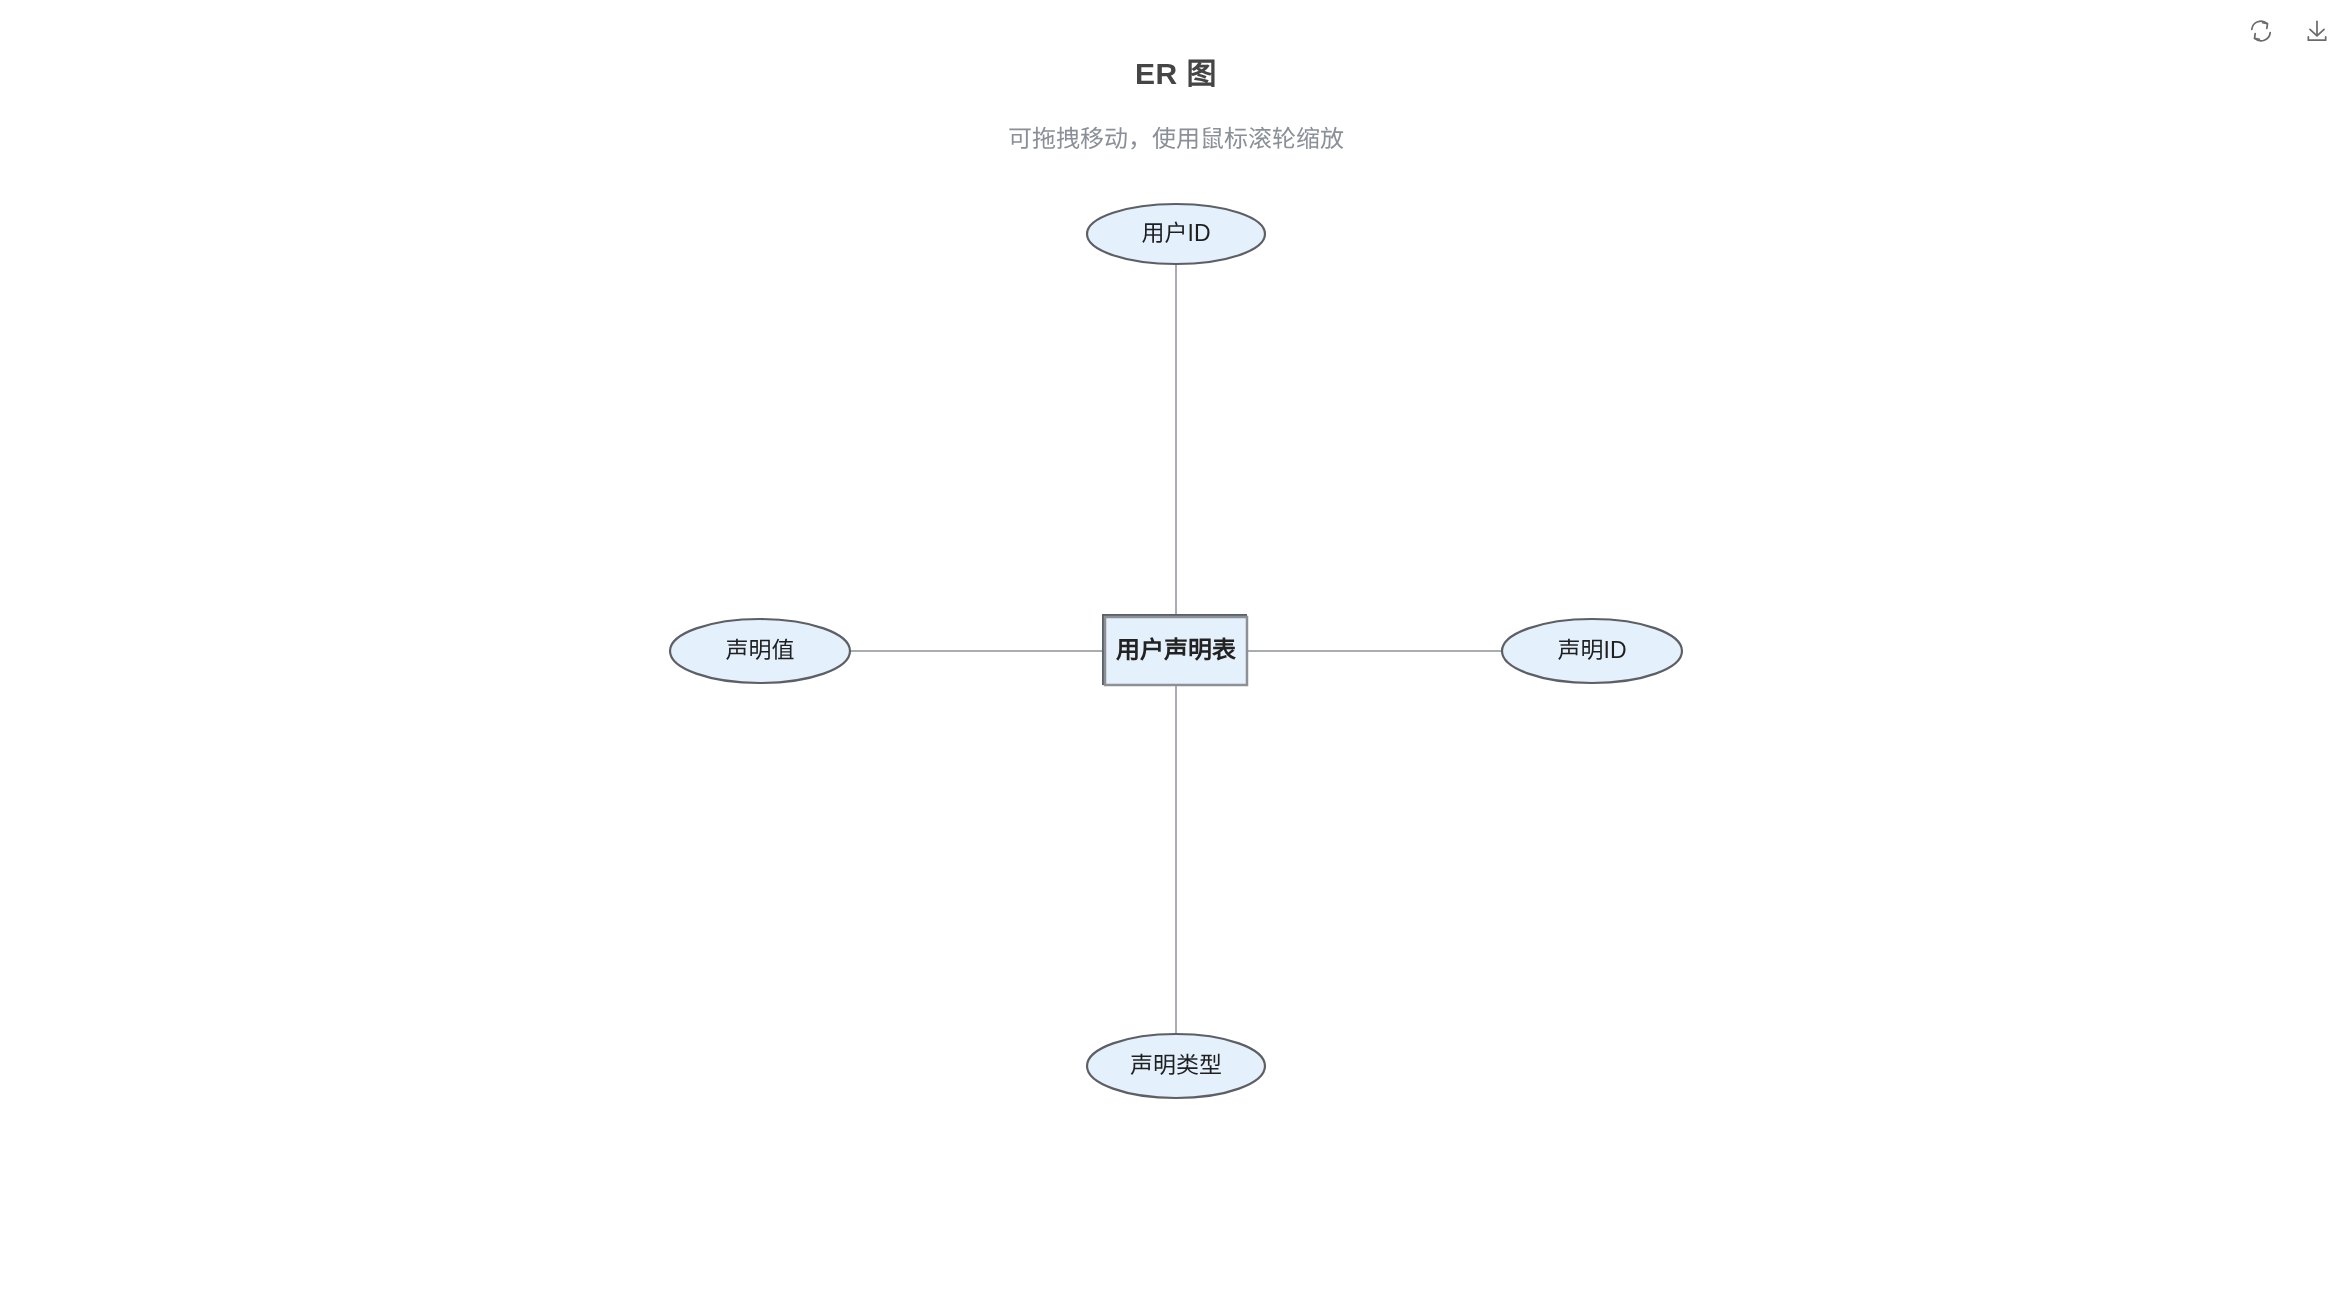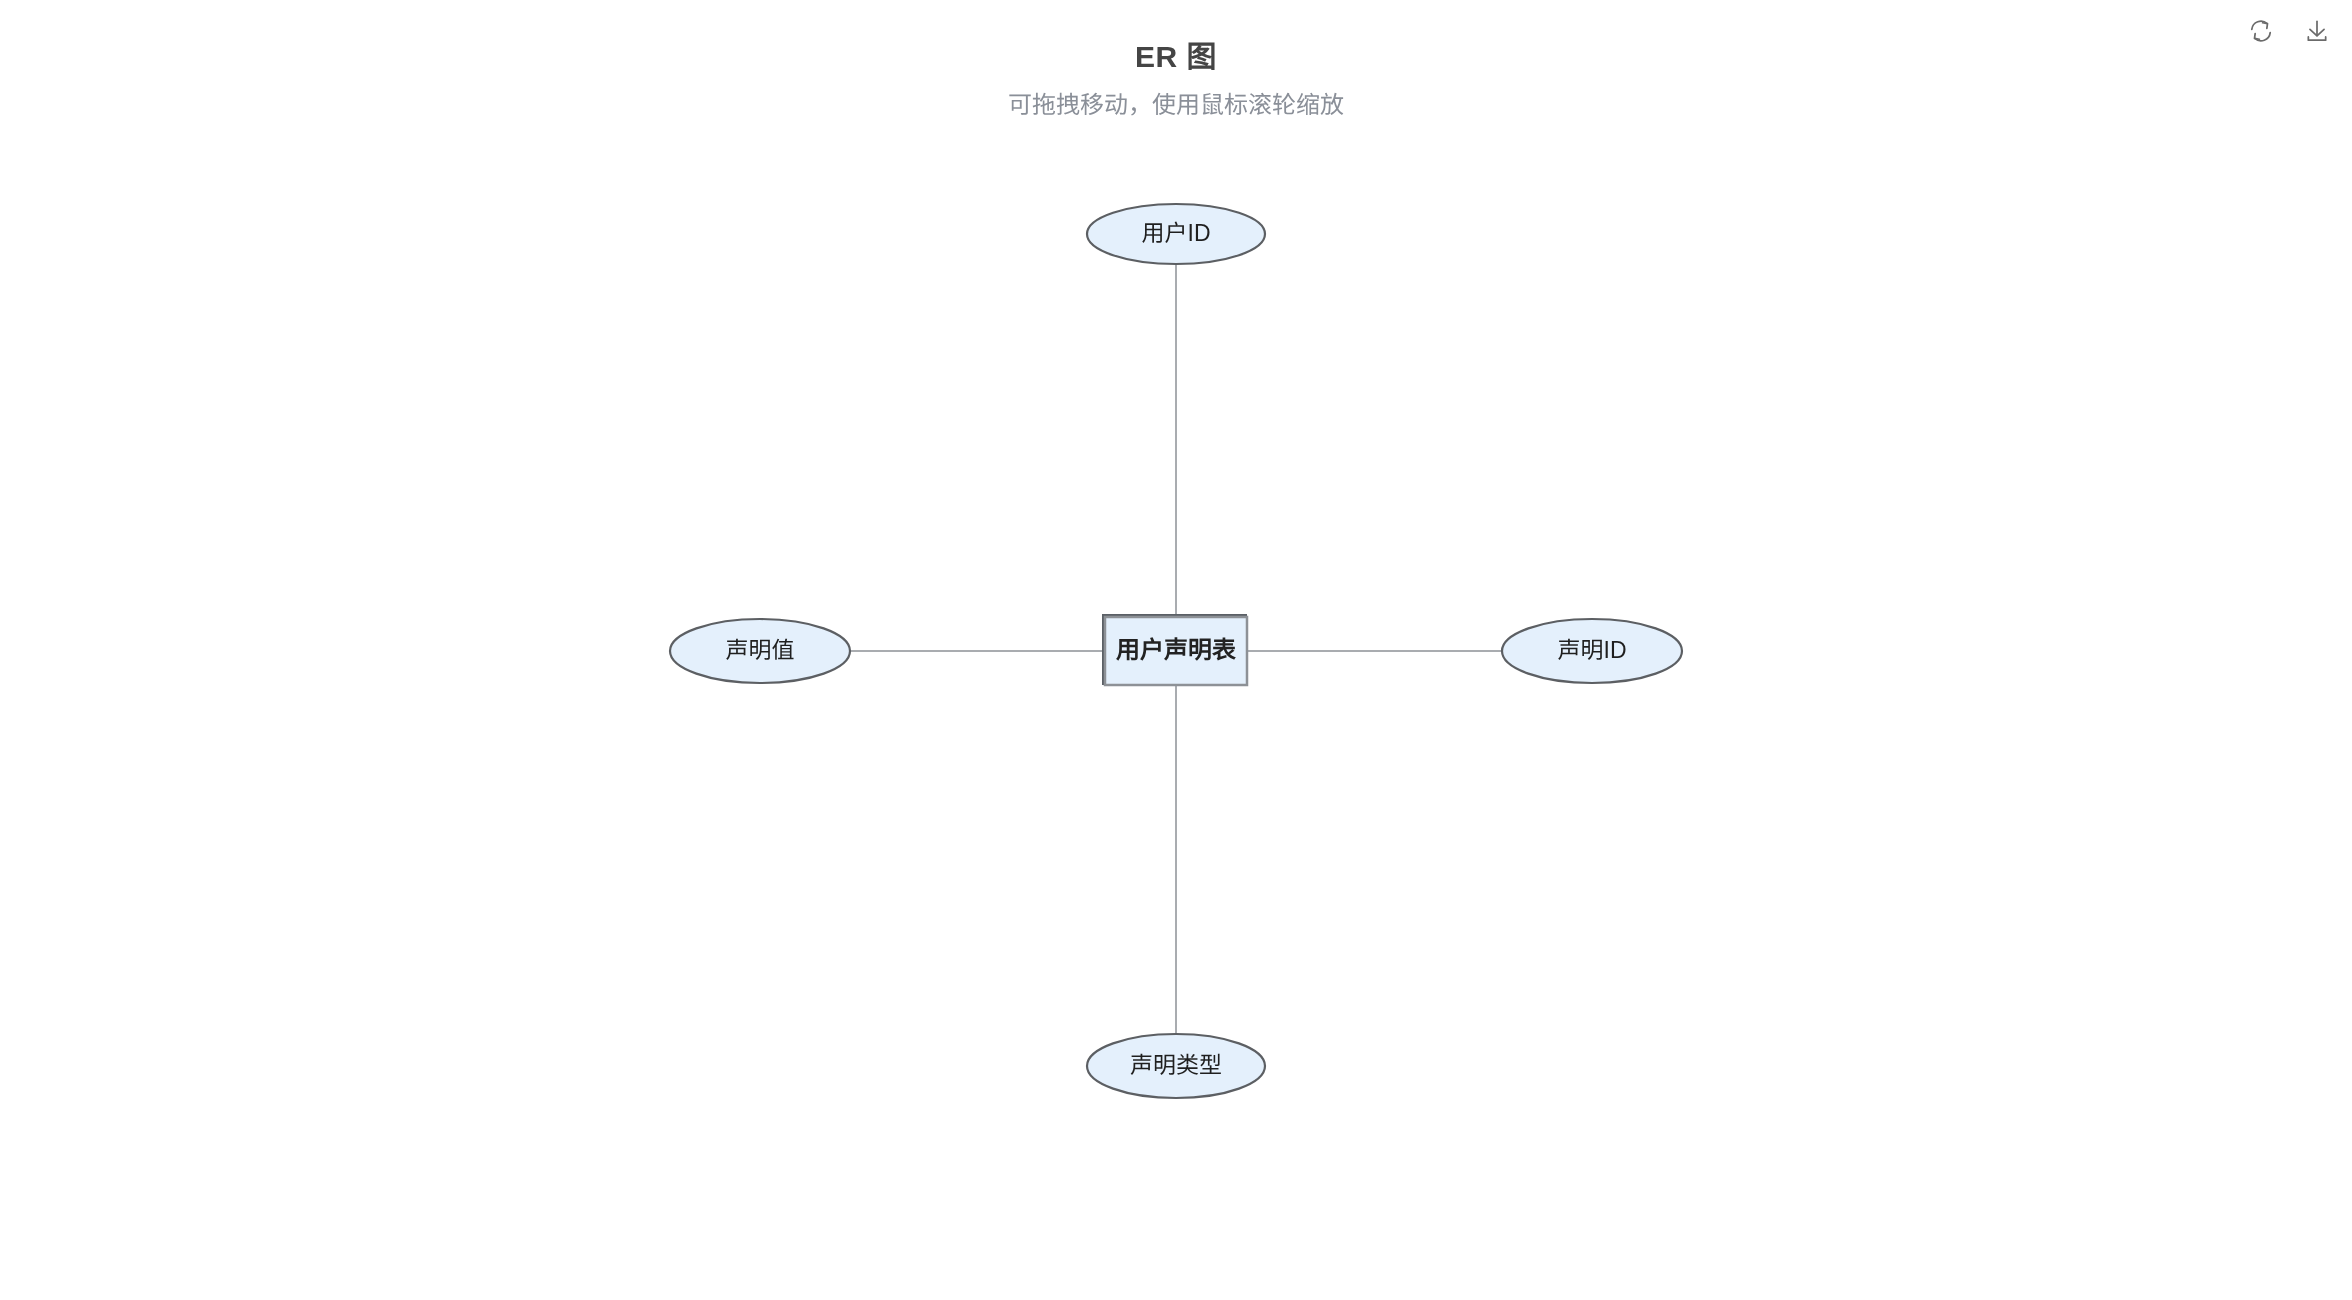--- a/index.html
+++ b/index.html
@@ -25,21 +25,21 @@
   .header {
     position: absolute;
     top: 0;
     left: 0;
     width: 2352px;
     height: 140px;
     text-align: center;
     pointer-events: none;
   }
   .page-title {
-    margin: 0;
+    margin: 17px;
     padding-top: 40px;
     font-size: 30px;
     font-weight: bold;
     color: #454545;
     letter-spacing: 0.5px;
     line-height: 1.1;
   }
   .page-subtitle {
     margin: 0;
     padding-top: 18px;

